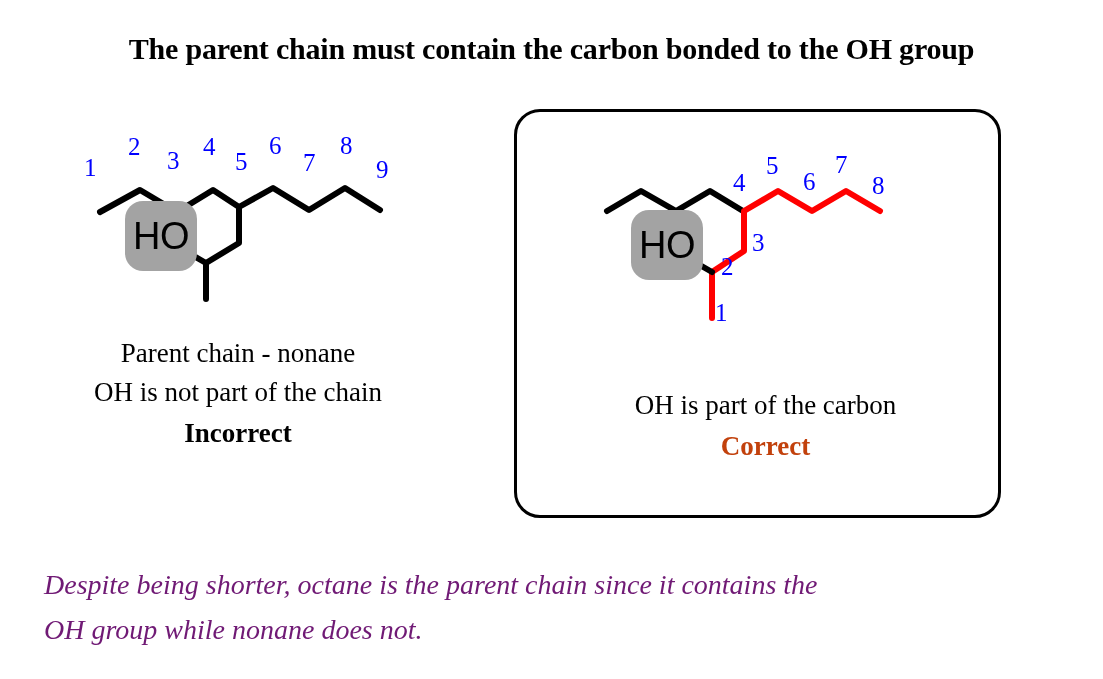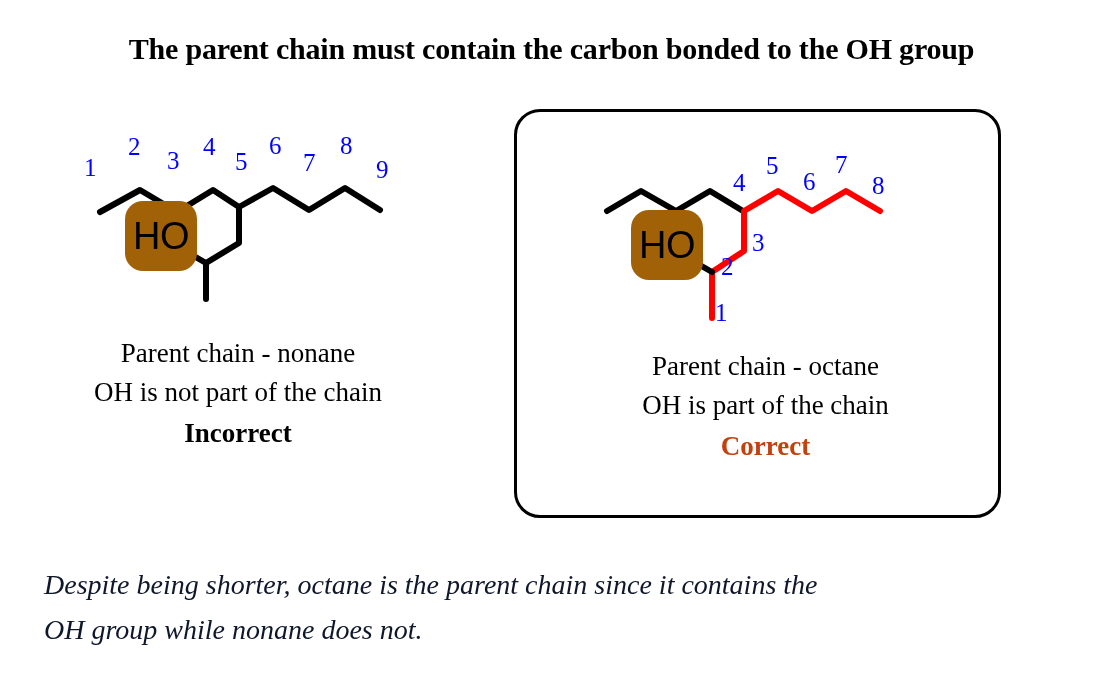--- a/index.html
+++ b/index.html
@@ -53,21 +53,21 @@
 
   
   .struct {
     position: absolute;
   }
   .struct svg { display: block; overflow: visible; }
 
   
   .oh-badge {
     position: absolute;
-    background: #a16207;
+    background: #a3a3a3;
     border-radius: 18px;
     display: flex;
     align-items: center;
     justify-content: center;
   }
   .oh-badge span {
     font-family: "Liberation Sans", "DejaVu Sans", sans-serif;
     font-size: 38px;
     font-weight: 500;
     color: #000000;
@@ -107,21 +107,21 @@
   
   .note {
     position: absolute;
     left: 44px;
     top: 562px;
     width: 1030px;
     font-family: "Liberation Serif", "DejaVu Serif", serif;
     font-style: italic;
     font-size: 28px;
     line-height: 1.62;
-    color: #0f172a;
+    color: #701a75;
   }
 </style>
 </head>
 <body>
 
 <div id="stage">
 
   <div class="title">The parent chain must contain the carbon bonded to the OH group</div>
 
   <div class="struct" style="left:0px; top:0px;">
@@ -175,22 +175,22 @@
   <div class="locant" style="left:715px; top:300px;">1</div>
   <div class="locant" style="left:721px; top:254px;">2</div>
   <div class="locant" style="left:752px; top:230px;">3</div>
   <div class="locant" style="left:733px; top:170px;">4</div>
   <div class="locant" style="left:766px; top:153px;">5</div>
   <div class="locant" style="left:803px; top:169px;">6</div>
   <div class="locant" style="left:835px; top:152px;">7</div>
   <div class="locant" style="left:872px; top:173px;">8</div>
 
   <div class="caption" style="left:514px; top:347px; width:487px;">
-    <span>Parent chain - octane</span><br>
-    <span>OH is part of the chain</span>
+    <br>
+    <span>OH is part of the carbon</span>
     <span class="verdict correct">Correct</span>
   </div>
 
   <div class="note">
     <div>Despite being shorter, octane is the parent chain since it contains the</div>
     <div>OH group while nonane does not.</div>
   </div>
 
 </div>
 

